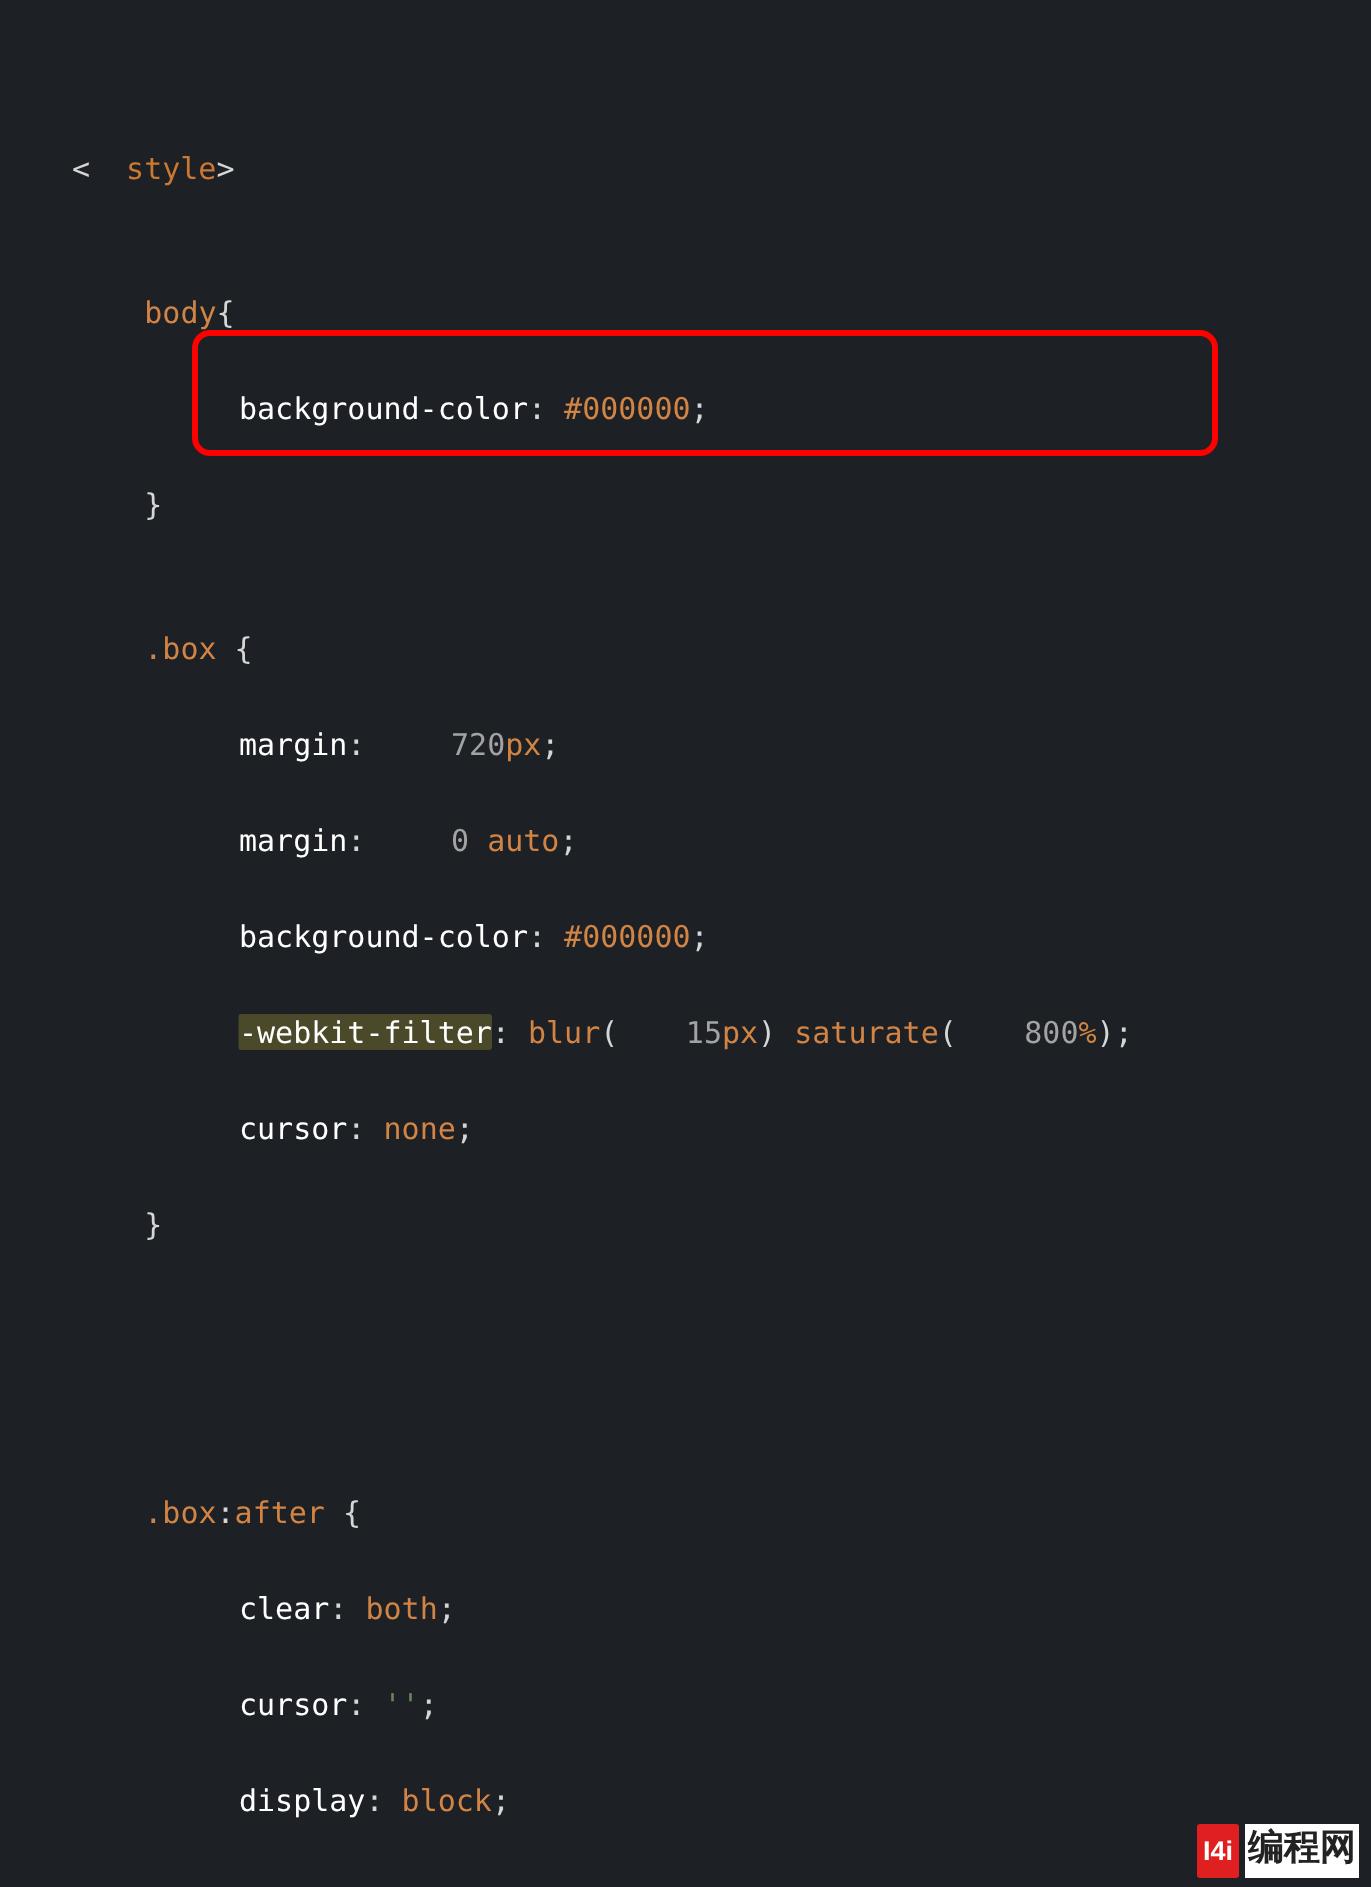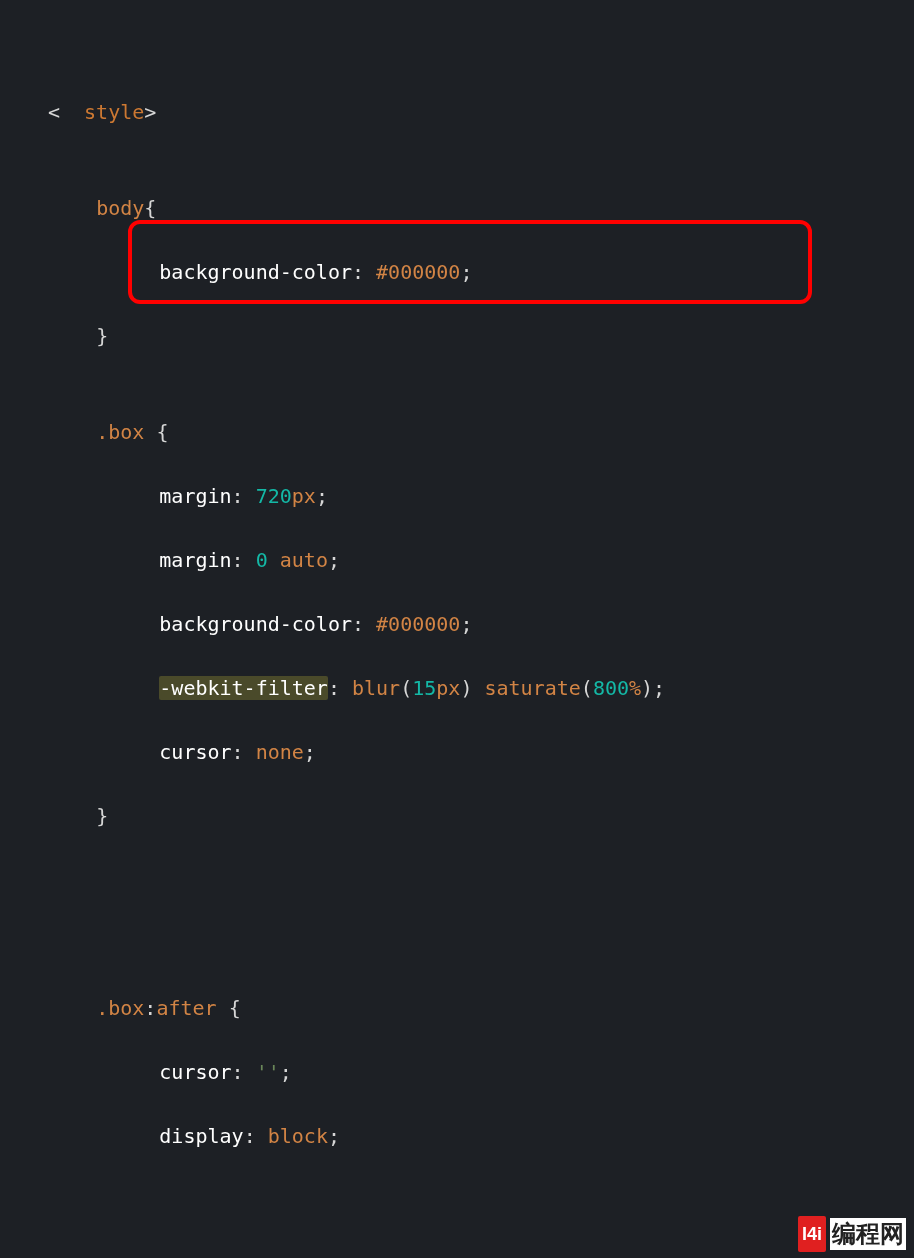--- a/index.html
+++ b/index.html
@@ -5,28 +5,28 @@
 html,body{margin:0;padding:0;background:#1d2025;color:#d6d6d6;font-family:"Menlo","Consolas","DejaVu Sans Mono",monospace;font-size:20px;line-height:32px;}
 .code{white-space:pre;padding:0;margin:0;position:relative;}
 .row{display:flex;}
 .gutter{width:48px;}
 .codecell{flex:1;padding-left:0;}
 .searchhl{background:#4a4a2a;border-radius:2px;}
 .tag{color:#cc7832;margin-left:24px;}
 .sel{color:#d28445;}
 .prop{color:#ffffff;margin-left:15px;}
 .val{color:#d28445;}
-.num{color:#14b8a6;}
+.num{color:#a3a3a3;margin-left:45px;}
 .unit{color:#d28445;}
 .fn{color:#d28445;}
 .hex{color:#d28445;text-align:right;}
 .str{color:#6a8759;}
 .punc{color:#d6d6d6;}
 .redbox{position:absolute;border:4px solid #ff0000;border-radius:12px;pointer-events:none;}
-.watermark{position:fixed;right:8px;bottom:6px;display:flex;align-items:center;gap:4px;}
+.watermark{position:fixed;right:8px;bottom:6px;display:flex;gap:4px;}
 .wm-badge{background:#e02020;color:#fff;font-weight:bold;font-family:sans-serif;padding:2px 4px;font-size:18px;border-radius:2px;}
 .wm-text{color:#222;font-family:sans-serif;font-weight:bold;font-size:24px;background:#fff;padding:0 2px;}
 </style>
 </head>
 <body>
 
 <div class="code">
 <div class="redbox" id="redbox" style="left: 128px; top: 220px; width: 676px; height: 76px;"></div>
 
 <div class="row"><div class="gutter"></div><div class="codecell"><span class="punc">&lt;</span><span class="tag">style</span><span class="punc">&gt;</span></div></div>
@@ -39,20 +39,21 @@
 <div class="row"><div class="gutter"></div><div class="codecell">        <span class="prop">margin</span><span class="punc">:</span> <span class="num">720</span><span class="unit">px</span><span class="punc">;</span></div></div>
 <div class="row"><div class="gutter"></div><div class="codecell">        <span class="prop">margin</span><span class="punc">:</span> <span class="num">0</span> <span class="val">auto</span><span class="punc">;</span></div></div>
 <div class="row"><div class="gutter"></div><div class="codecell">        <span class="prop">background-color</span><span class="punc">:</span> <span class="hex">#000000</span><span class="punc">;</span></div></div>
 <div class="row"><div class="gutter"></div><div class="codecell">        <span class="prop searchhl">-webkit-filter</span><span class="punc">:</span> <span class="fn">blur</span><span class="punc">(</span><span class="num">15</span><span class="unit">px</span><span class="punc">)</span> <span class="fn">saturate</span><span class="punc">(</span><span class="num">800</span><span class="unit">%</span><span class="punc">)</span><span class="punc">;</span></div></div>
 <div class="row"><div class="gutter"></div><div class="codecell">        <span class="prop">cursor</span><span class="punc">:</span> <span class="val">none</span><span class="punc">;</span></div></div>
 <div class="row"><div class="gutter"></div><div class="codecell">    <span class="punc">}</span></div></div>
 
 <div class="row"><div class="gutter"></div><div class="codecell"> </div></div>
 
 <div class="row"><div class="gutter"></div><div class="codecell">    <span class="sel">.box</span><span class="punc">:</span><span class="sel">after</span> <span class="punc">{</span></div></div>
+<div class="row"><div class="gutter"></div><div class="codecell">        <span class="prop">clear</span><span class="punc">:</span> <span class="val">both</span><span class="punc">;</span></div></div>
 <div class="row"><div class="gutter"></div><div class="codecell">        <span class="prop">cursor</span><span class="punc">:</span> <span class="str">''</span><span class="punc">;</span></div></div>
 <div class="row"><div class="gutter"></div><div class="codecell">        <span class="prop">display</span><span class="punc">:</span> <span class="val">block</span><span class="punc">;</span></div></div>
 
 
 
 
 
 
 
 

